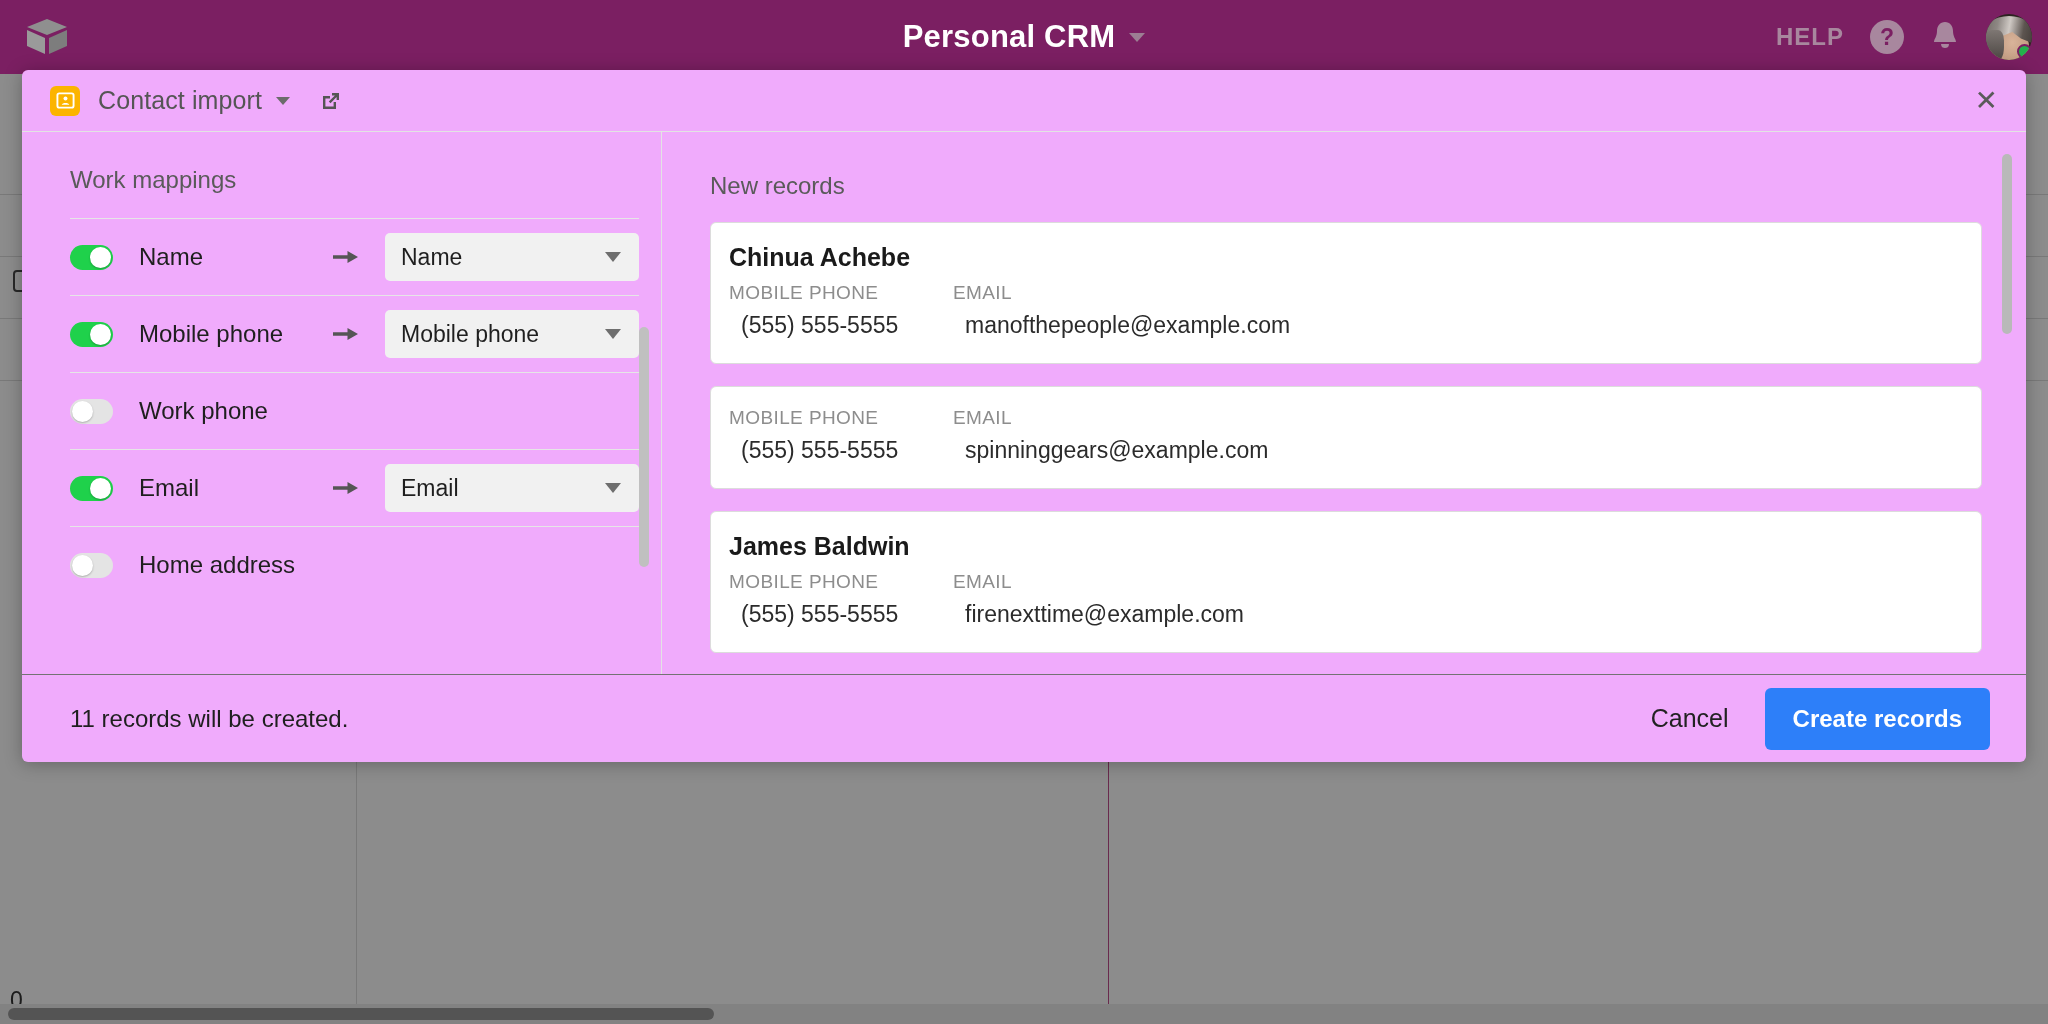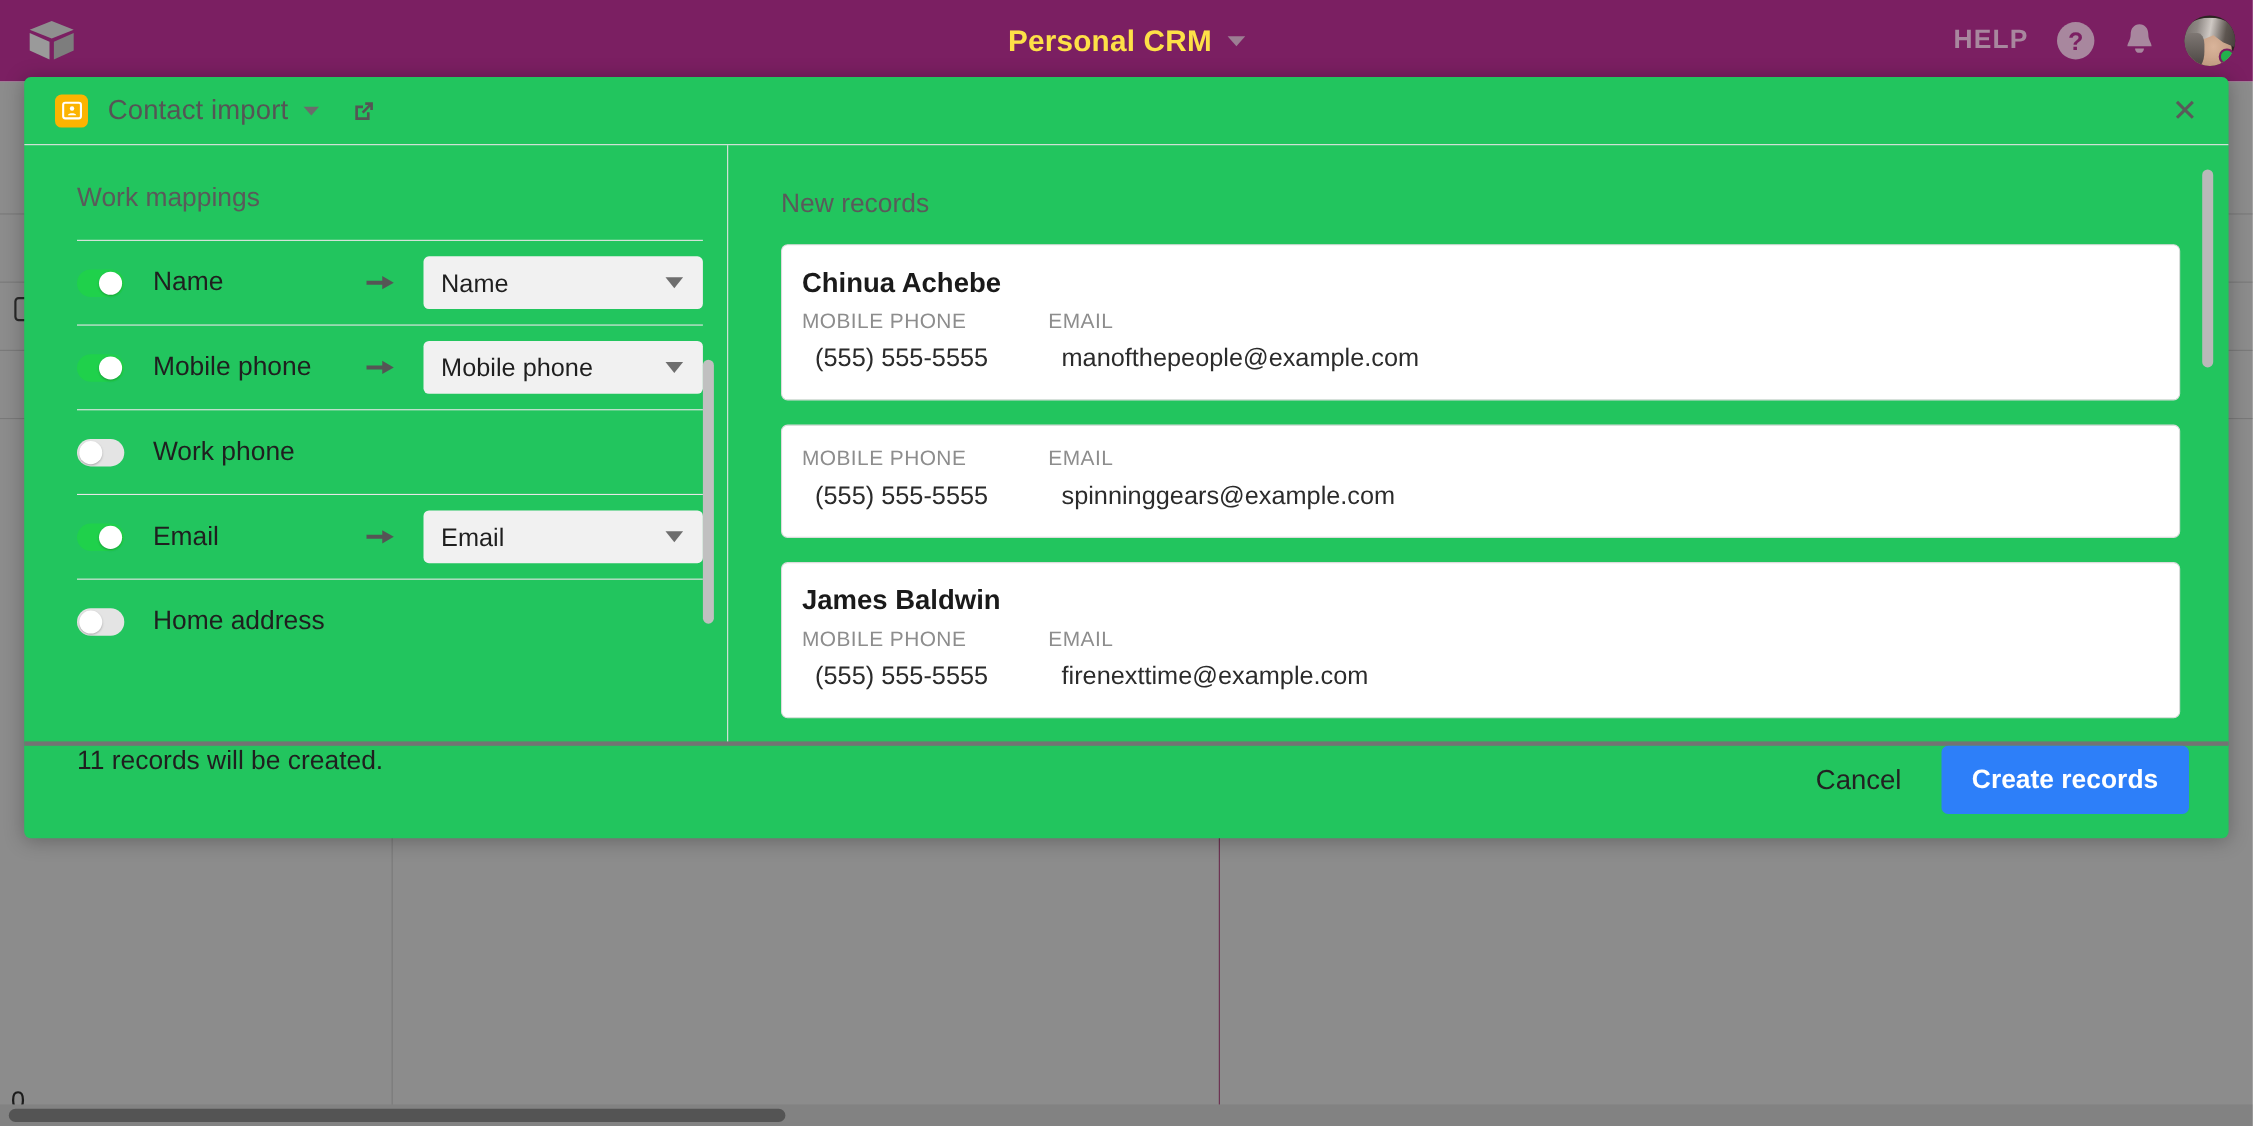--- a/index.html
+++ b/index.html
@@ -20,21 +20,21 @@
   }
   #logo-wrap { width: 96px; display: flex; align-items: center; justify-content: center; }
   .logo-svg { display: block; }
 
   #topbar-title {
     position: absolute; left: 0; right: 0; top: 0; height: 74px;
     display: flex; align-items: center; justify-content: center; gap: 14px;
     pointer-events: none;
   }
   #topbar-title .t {
-    color: #fde047; font-size: 27px; font-weight: bold; letter-spacing: .2px;
+    color: #ffffff; font-size: 31px; font-weight: bold; letter-spacing: .2px;
   }
   .tri-down {
     width: 0; height: 0;
     border-left: 8px solid transparent; border-right: 8px solid transparent;
     border-top: 9px solid #9c7e93;
   }
 
   #topbar-right {
     position: absolute; right: 16px; top: 0; height: 74px;
     display: flex; align-items: center; gap: 26px;
@@ -95,21 +95,21 @@
   }
 
   #dim {
     position: absolute; left: 0; top: 74px; right: 0; bottom: 0;
     background: rgba(0,0,0,0.45);
   }
 
   
   #modal {
     position: absolute; left: 22px; top: 70px; width: 2004px; height: 692px;
-    background: #22c55e; border-radius: 6px;
+    background: #f0abfc; border-radius: 6px;
     box-shadow: 0 2px 18px rgba(0,0,0,.28);
     display: flex; flex-direction: column; overflow: hidden;
   }
 
   #modal-header {
     height: 62px; flex: 0 0 62px;
     display: flex; align-items: center; padding: 0 24px 0 28px;
     border-bottom: 1px solid #e3e3e3; position: relative;
   }
   #app-icon {
@@ -192,22 +192,22 @@
   .rec-label { font-size: 19px; color: #8d8d8d; letter-spacing: .4px; margin-bottom: 8px; }
   .rec-value { font-size: 23px; color: #2b2b2b; padding-left: 12px; }
 
   #right-scroll-thumb {
     position: absolute; right: 14px; top: 22px; width: 10px; height: 180px;
     border-radius: 5px; background: #b9b9b9;
   }
 
   #modal-footer {
     flex: 0 0 88px; height: 88px;
-    border-top: 4px solid #737373;
-    display: flex; align-items: flex-start; padding: 0 36px 0 48px; gap: 32px;
+    border-top: 1px solid #737373;
+    display: flex; align-items: center; padding: 0 36px 0 48px; gap: 32px;
   }
   #records-count { font-size: 24px; color: #1f1f1f; }
   #footer-actions { margin-left: auto; display: flex; align-items: center; gap: 14px; }
   #cancel-btn {
     font-size: 25px; color: #222; padding: 12px 22px; cursor: pointer; background: none; border: 0;
     font-family: inherit;
   }
   #create-btn {
     font-size: 24px; font-weight: bold; color: #fff; background: #2d7ff9;
     border: 0; border-radius: 6px; padding: 17px 28px; cursor: pointer;

